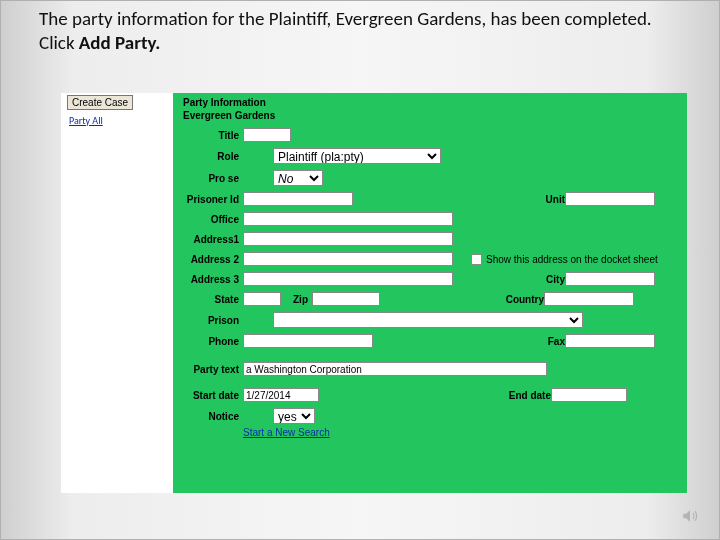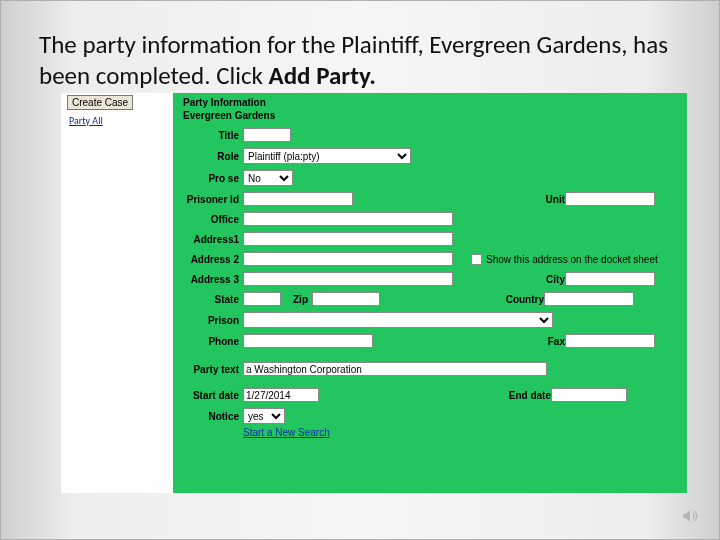--- a/index.html
+++ b/index.html
@@ -8,22 +8,22 @@
     font-family:Calibri,Arial,sans-serif;
     background:linear-gradient(to right,#c7c7c7 0%,#e9e9e9 8%,#f4f4f4 50%,#e9e9e9 92%,#c7c7c7 100%);
     position:relative;
   }
   .slide{
     position:absolute;left:0;top:0;width:720px;height:540px;
     border:1px solid #b0b0b0;
     background:linear-gradient(to right,#cfcfcf 0%,#ededed 10%,#f6f6f6 50%,#ededed 90%,#cfcfcf 100%);
   }
   .caption{
-    position:absolute;left:38px;top:28px;width:640px;
-    font-size:25px;color:#111;line-height:1.25;
+    position:absolute;left:38px;top:6px;width:640px;
+    font-size:19px;color:#111;line-height:1.25;
   }
   .caption .bold{font-weight:700;}
   .app{
     position:absolute;left:60px;top:92px;width:626px;height:400px;
     background:#fff;
     display:flex;
   }
   .sidebar{
     width:112px;background:#fff;
     font-size:10px;
@@ -49,25 +49,25 @@
   }
   .heading{font-weight:700;font-size:10px;line-height:1.25;}
   .row{display:flex;align-items:center;margin-top:6px;}
   .row .lbl{width:60px;text-align:right;padding-right:4px;font-weight:700;}
   .row .lbl2{width:48px;text-align:right;padding-right:0;font-weight:700;}
   input.txt{
     height:14px;border:1px solid #888;background:#fff;
     font-size:10px;padding:0 2px;
   }
   select.sel{
-    height:16px;border:1px solid #888;background:#fff;font-size:10px;
+    height:16px;border:1px solid #888;background:#fff;font-size:12px;margin-left:30px;
   }
   .w-title{width:48px;}
   .w-role{width:168px;}
-  .w-prose{width:50px;}
+  .w-prose{width:50px;font-style:italic;}
   .w-id{width:110px;}
   .w-unit{width:90px;}
   .w-long{width:210px;}
   .w-city{width:90px;}
   .w-state{width:38px;}
   .w-zip{width:68px;}
   .w-country{width:90px;}
   .w-phone{width:130px;}
   .w-fax{width:90px;}
   .w-ptxt{width:304px;}

